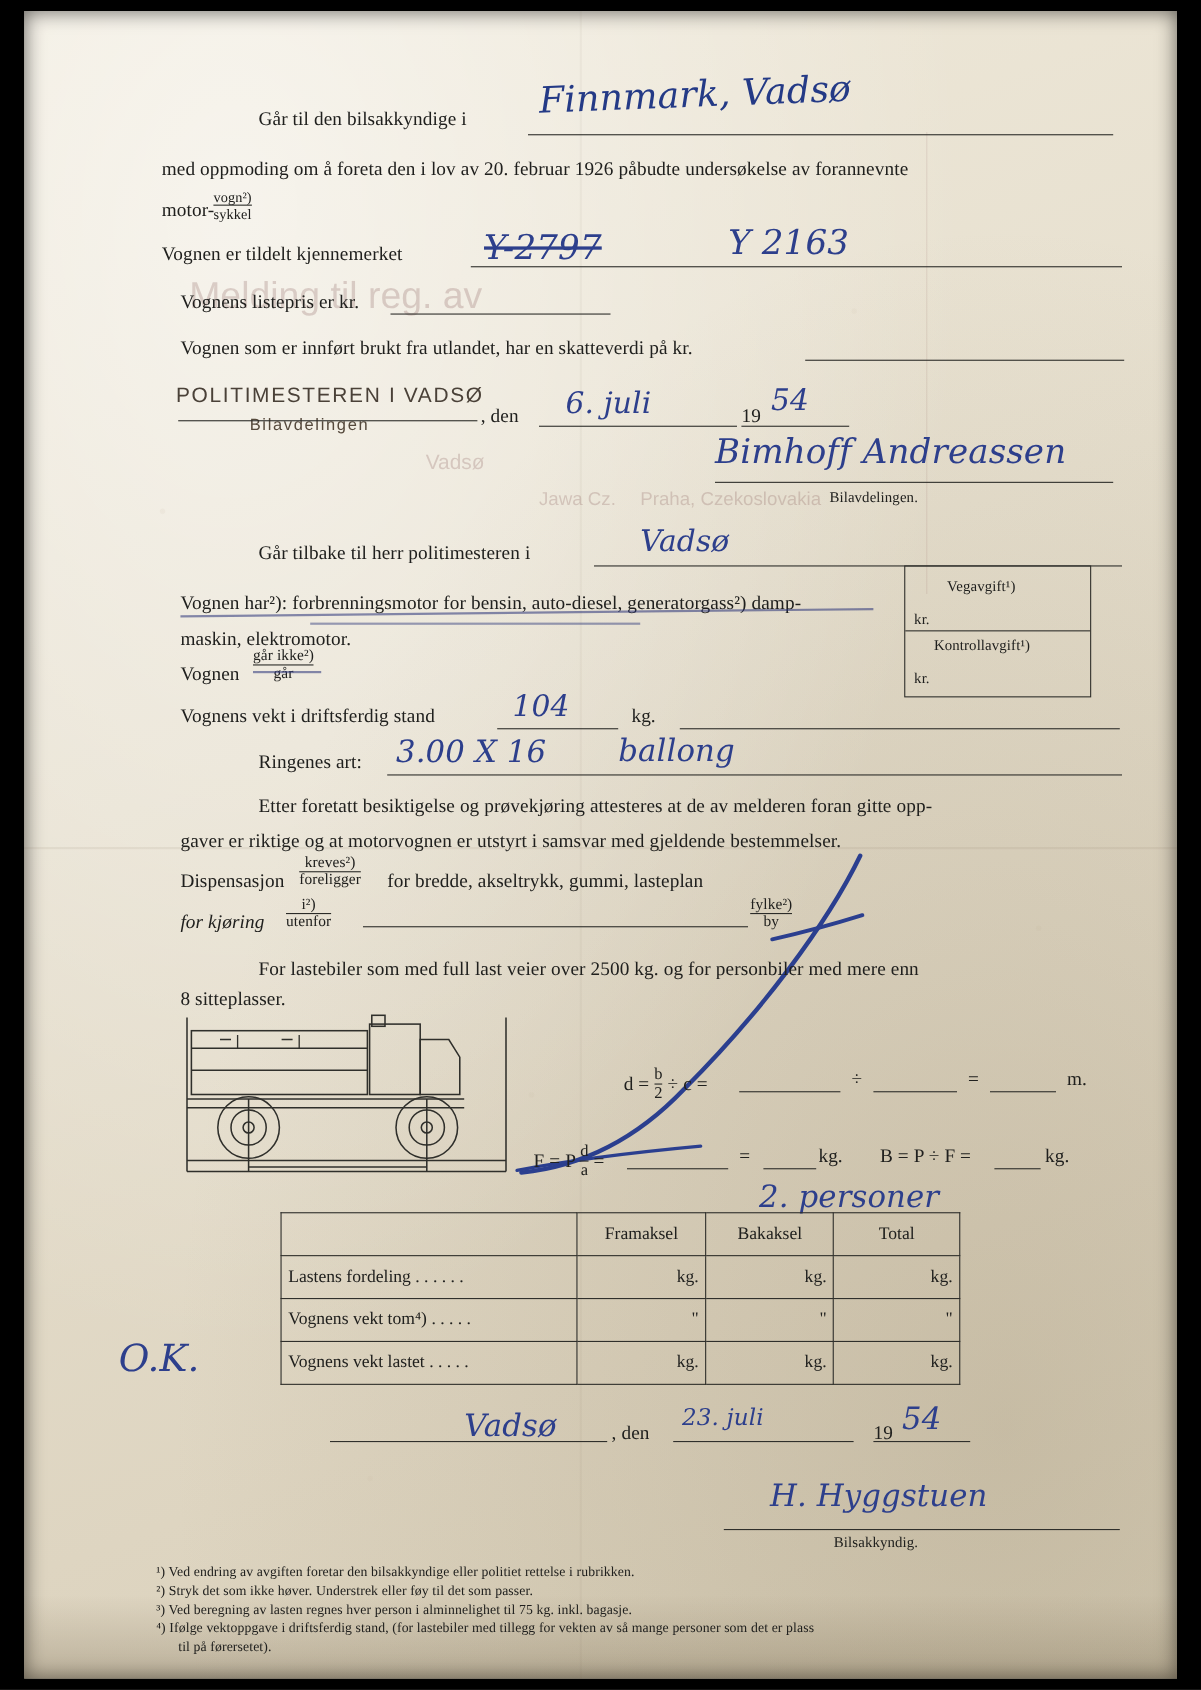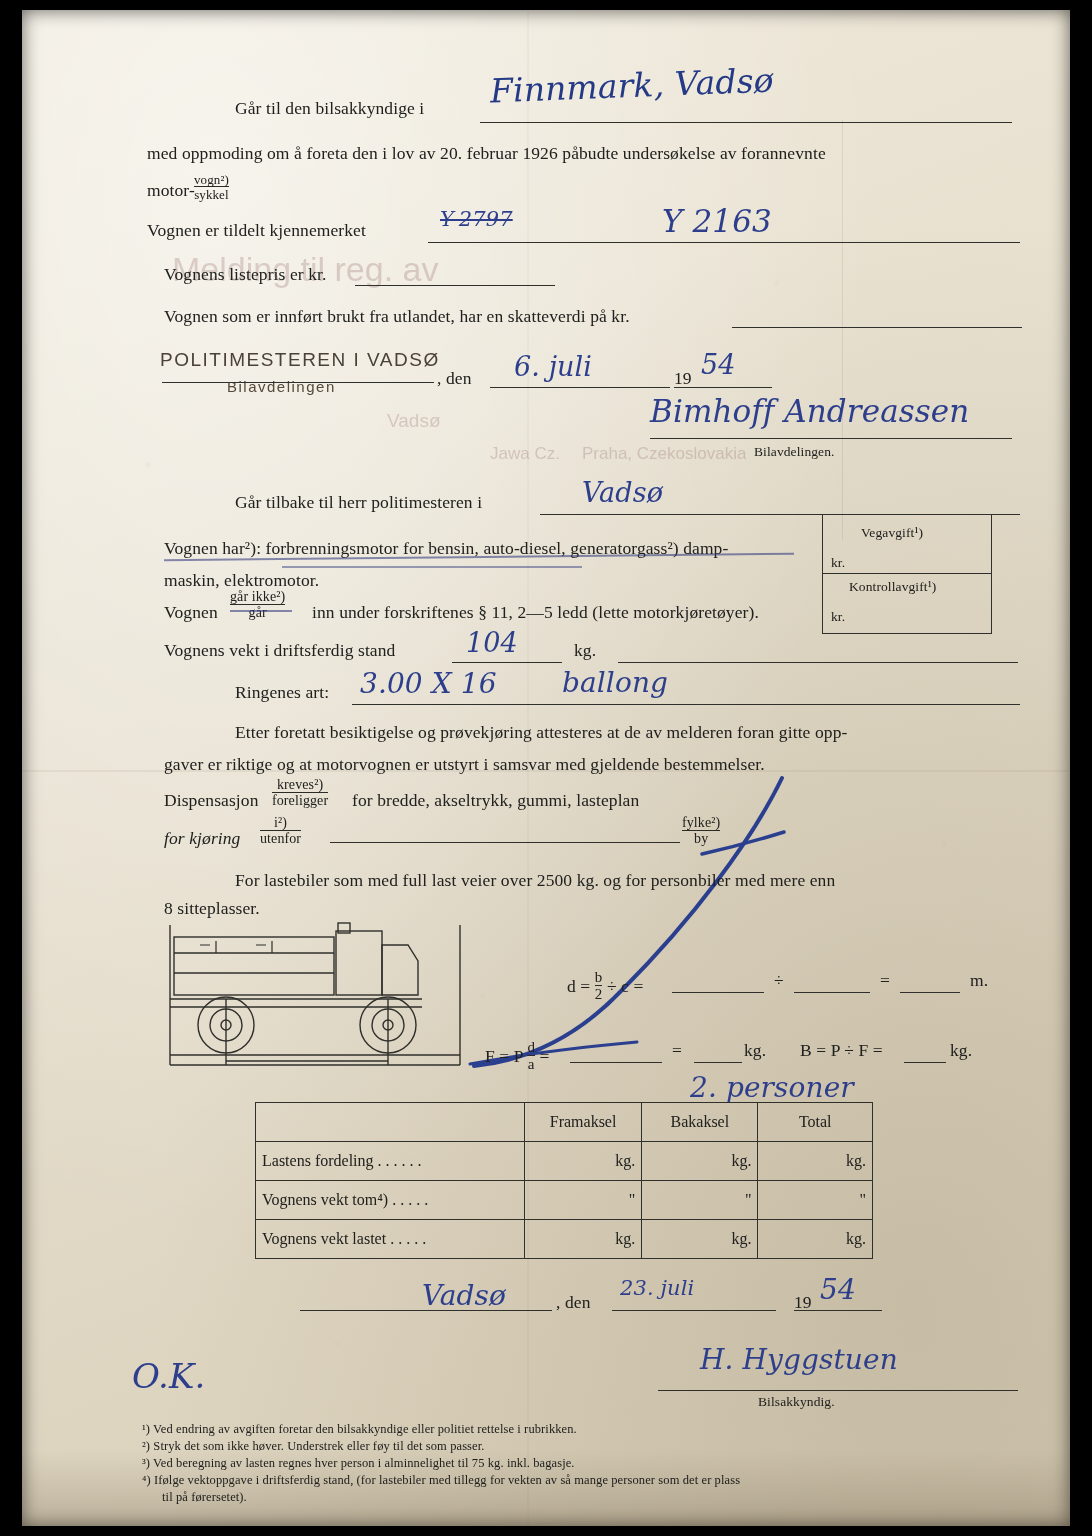--- a/index.html
+++ b/index.html
@@ -72,21 +72,21 @@
       <div class="ln" style="left:125px;top:170px;">motor-</div>
       <div class="ln" style="left:172px;top:163px;">
         <span class="frac">
           <span class="top">vogn²)</span>
           <span class="bot">sykkel</span>
         </span>
       </div>
 
       <div class="ln" style="left:125px;top:210px;">Vognen er tildelt kjennemerket</div>
       <div class="bline" style="left:406px;top:232px;width:592px;"></div>
-      <div class="ln hand2" style="left:418px;top:196px;font-size:21px;text-decoration:line-through;">Y-2797</div>
+      <div class="ln hand2" style="left:418px;top:196px;font-size:31px;text-decoration:line-through;">Y-2797</div>
       <div class="ln hand2" style="left:640px;top:192px;font-size:31px;">Y 2163</div>
 
       <div class="ln" style="left:142px;top:254px;">Vognens listepris er kr.</div>
       <div class="bline" style="left:333px;top:275px;width:200px;"></div>
 
       <div class="ln" style="left:142px;top:296px;">Vognen som er innført brukt fra utlandet, har en skatteverdi på kr.</div>
       <div class="bline" style="left:710px;top:317px;width:290px;"></div>
 
       <div class="ln stamp" style="left:138px;top:338px;font-size:19px;color:#4a4138;">POLITIMESTEREN I VADSØ</div>
       <div class="ln stamp" style="left:205px;top:368px;font-size:15px;color:#55493c;">Bilavdelingen</div>
@@ -120,21 +120,20 @@
         <div class="ln small" style="left:8px;top:94px;">kr.</div>
       </div>
 
       <div class="ln" style="left:142px;top:592px;">Vognen</div>
       <div class="ln" style="left:208px;top:580px;">
         <span class="frac" style="font-size:14px;">
           <span class="top">går ikke²)</span>
           <span class="bot">går</span>
         </span>
       </div>
-      <div class="ln" style="left:290px;top:592px;">inn under forskriftenes § 11, 2—5 ledd (lette motorkjøretøyer).</div>
       <div class="scrawl" style="left:208px;top:600px;width:62px;height:2px;background:rgba(40,50,120,.55);"></div>
 
       <div class="ln" style="left:142px;top:630px;">Vognens vekt i driftsferdig stand</div>
       <div class="bline" style="left:430px;top:652px;width:110px;"></div>
       <div class="ln hand2" style="left:444px;top:616px;font-size:27px;">104</div>
       <div class="ln" style="left:552px;top:630px;">kg.</div>
       <div class="bline" style="left:596px;top:652px;width:400px;"></div>
 
       <div class="ln" style="left:213px;top:672px;">Ringenes art:</div>
       <div class="bline" style="left:330px;top:694px;width:668px;"></div>
@@ -261,21 +260,21 @@
         </tr>
         <tr>
           <td>Vognens vekt lastet . . . . .</td>
           <td style="text-align:right;">kg.</td>
           <td style="text-align:right;">kg.</td>
           <td style="text-align:right;">kg.</td>
         </tr>
       </tbody>
         </table>
 
-      <div class="ln hand2" style="left:86px;top:1345px;font-size:34px;margin-left:24px;">O.K.</div>
+      <div class="ln hand2" style="left:86px;top:1204px;font-size:34px;">O.K.</div>
 
       <div class="bline" style="left:278px;top:1300px;width:252px;"></div>
       <div class="ln hand2" style="left:400px;top:1268px;font-size:28px;">Vadsø</div>
       <div class="ln" style="left:534px;top:1282px;">, den</div>
       <div class="bline" style="left:590px;top:1300px;width:164px;"></div>
       <div class="ln hand2" style="left:598px;top:1265px;font-size:21px;">23. juli</div>
       <div class="ln" style="left:772px;top:1282px;">19</div>
       <div class="ln hand2" style="left:798px;top:1262px;font-size:28px;">54</div>
       <div class="bline" style="left:772px;top:1300px;width:88px;"></div>
 

